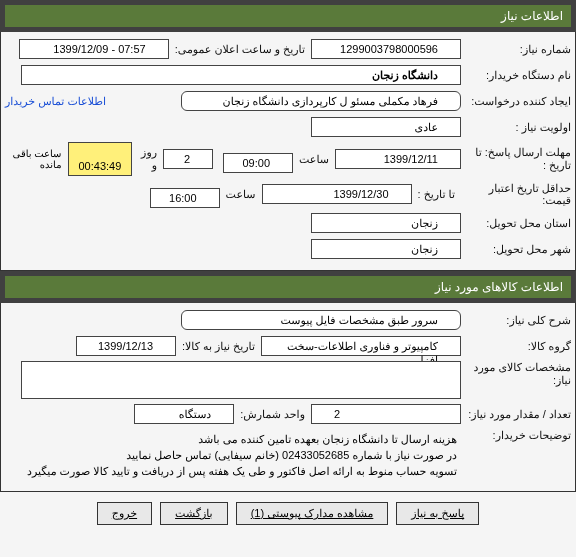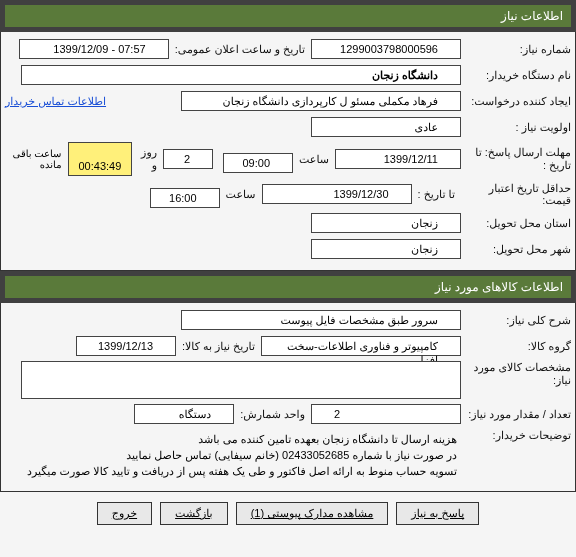--- a/index.html
+++ b/index.html
@@ -42,32 +42,31 @@
   border: 1px solid #444;
   background: #fff;
   padding: 2px 22px;
   font-size: 11px;
   height: 20px;
   line-height: 14px;
   text-align: right;
 }
 .field.w1 { width: 150px; }
 .field.w2 { width: 200px; }
-.field.w3 { width: 280px; }
+.field.w3 { width: 280px; border-radius: 6px; }
 .field.w4 { width: 440px; font-weight: bold; }
 .field.sm { width: 70px; text-align: center; margin-top: 8px; }
 .field.xs { width: 50px; text-align: center; }
 .sublabel {
   font-size: 11px;
   padding: 0 6px;
   color: #111;
 }
 .link {
   color: #1a4fd6;
-  text-decoration: underline;
   font-size: 11px;
   cursor: pointer;
   margin-right: auto;
   padding-right: 8px;
 }
 .highlight {
   background: #fff07a;
   border: 1px solid #444;
   padding: 16px 6px;
   height: 20px;

